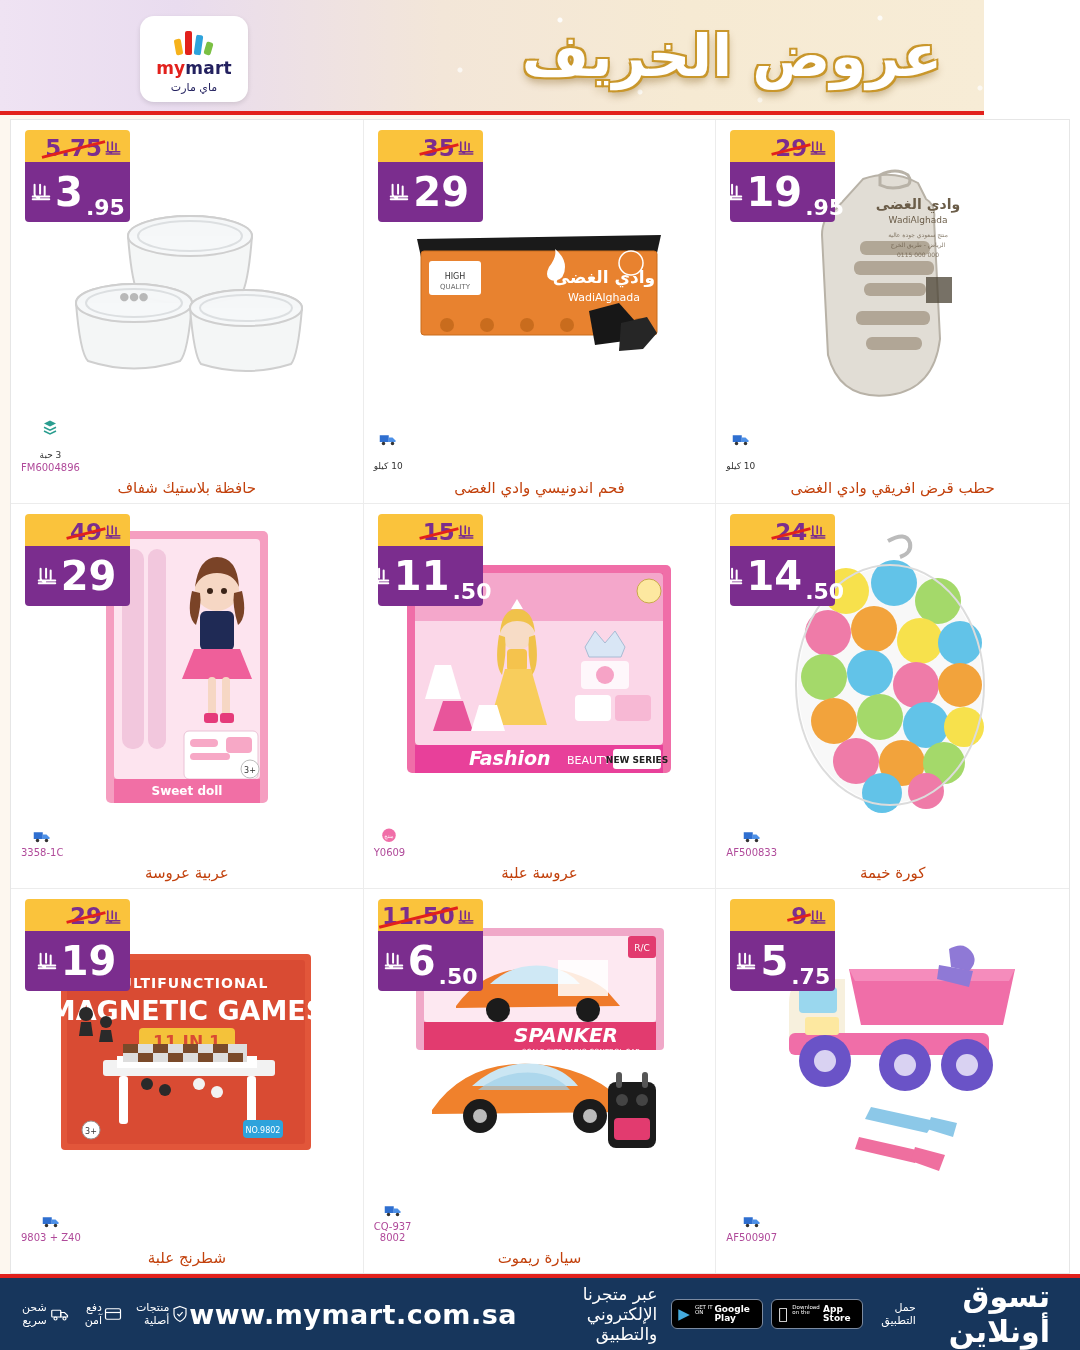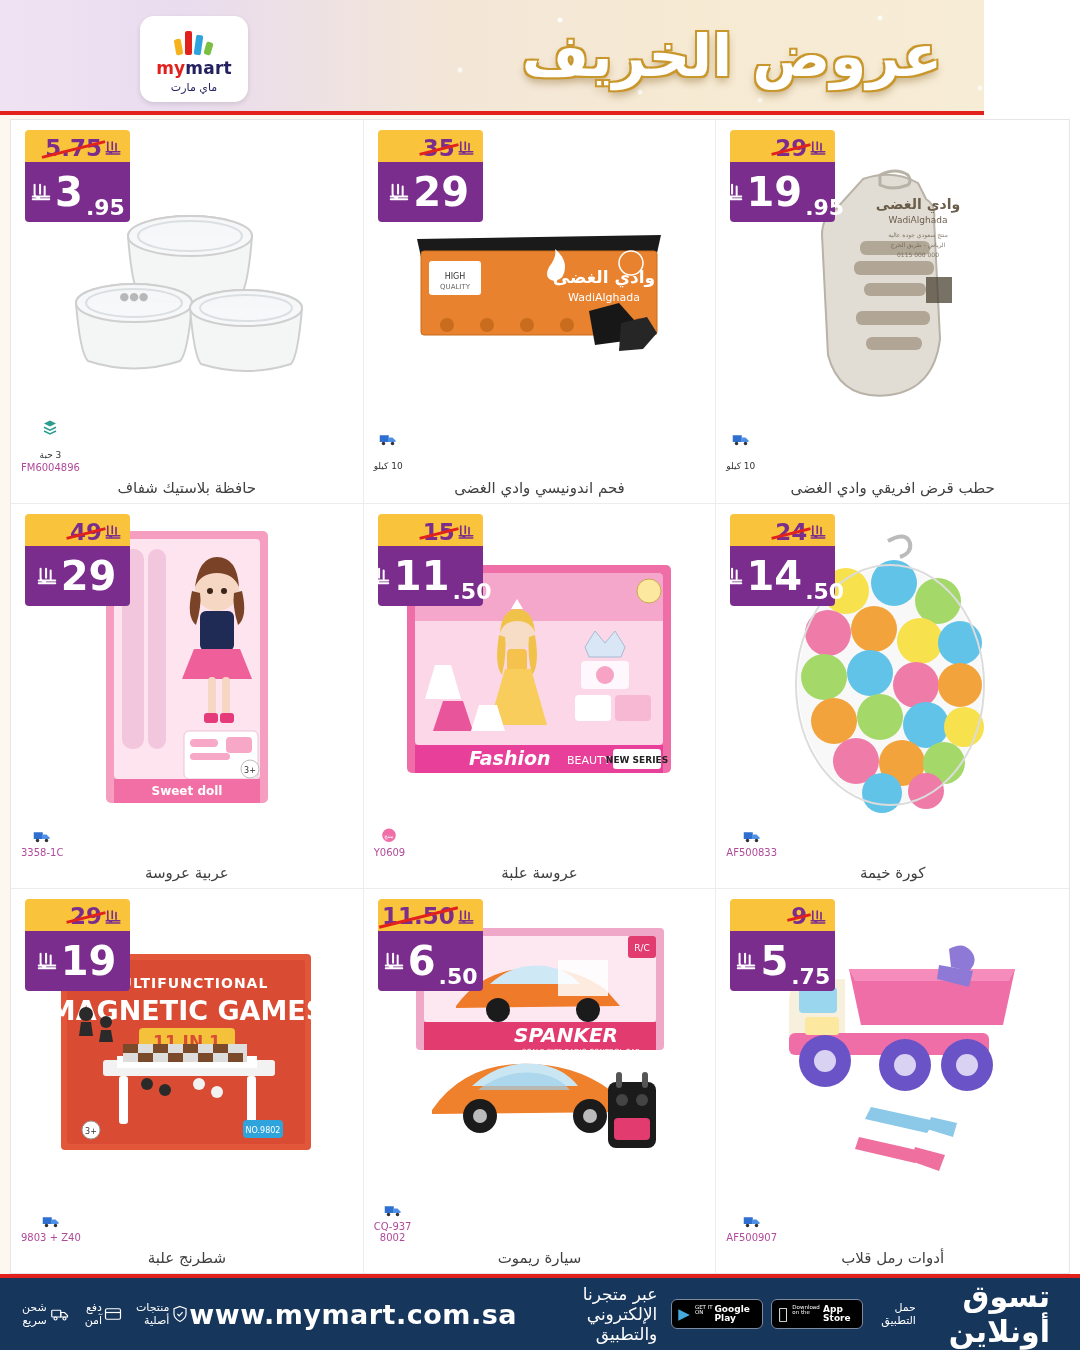--- a/index.html
+++ b/index.html
@@ -156,21 +156,21 @@
   .ic { width: 20px; height: 18px; }
   .ic-label { font-size: 9px; color: #333; direction: rtl; white-space: nowrap; }
   .code { font-size: 10px; color: #b04a9a; margin-top: 2px; }
   .meta-col { display:flex; flex-direction: column; align-items: center; }
 
   .pname {
     position: absolute;
     left: 0; right: 0; bottom: 6px;
     text-align: center;
     font-size: 15px;
-    color: #404040;
+    color: #c2410c;
     direction: rtl;
   }
 
   
   .footer {
     position: absolute;
     left: 0; bottom: 0;
     width: 1080px; height: 76px;
     background: #17365c;
     border-top: 4px solid #e2211c;
@@ -834,21 +834,20 @@
                   <rect x="1" y="7" width="12" height="9" fill="#2f6fd0"></rect>
                   <path d="M13 10h5l4 4v2h-9z" fill="#4c90e8"></path>
                   <circle cx="6" cy="18" r="2.3" fill="#333"></circle>
                   <circle cx="18" cy="18" r="2.3" fill="#333"></circle>
                 </svg>
             </span>
           </div>
           <div class="code">AF500907</div>
         </div>
       </div>
-      <div class="pname">أدوات رمل قلاب</div>
     </div>
 
   </div>
 
   <div class="footer">
     <div class="footer-title">تسوق أونلاين</div>
     <div class="fcol" style="margin-right:16px;">
       <div class="dl-label">حمل التطبيق</div>
     </div>
     <div class="store-btns">

